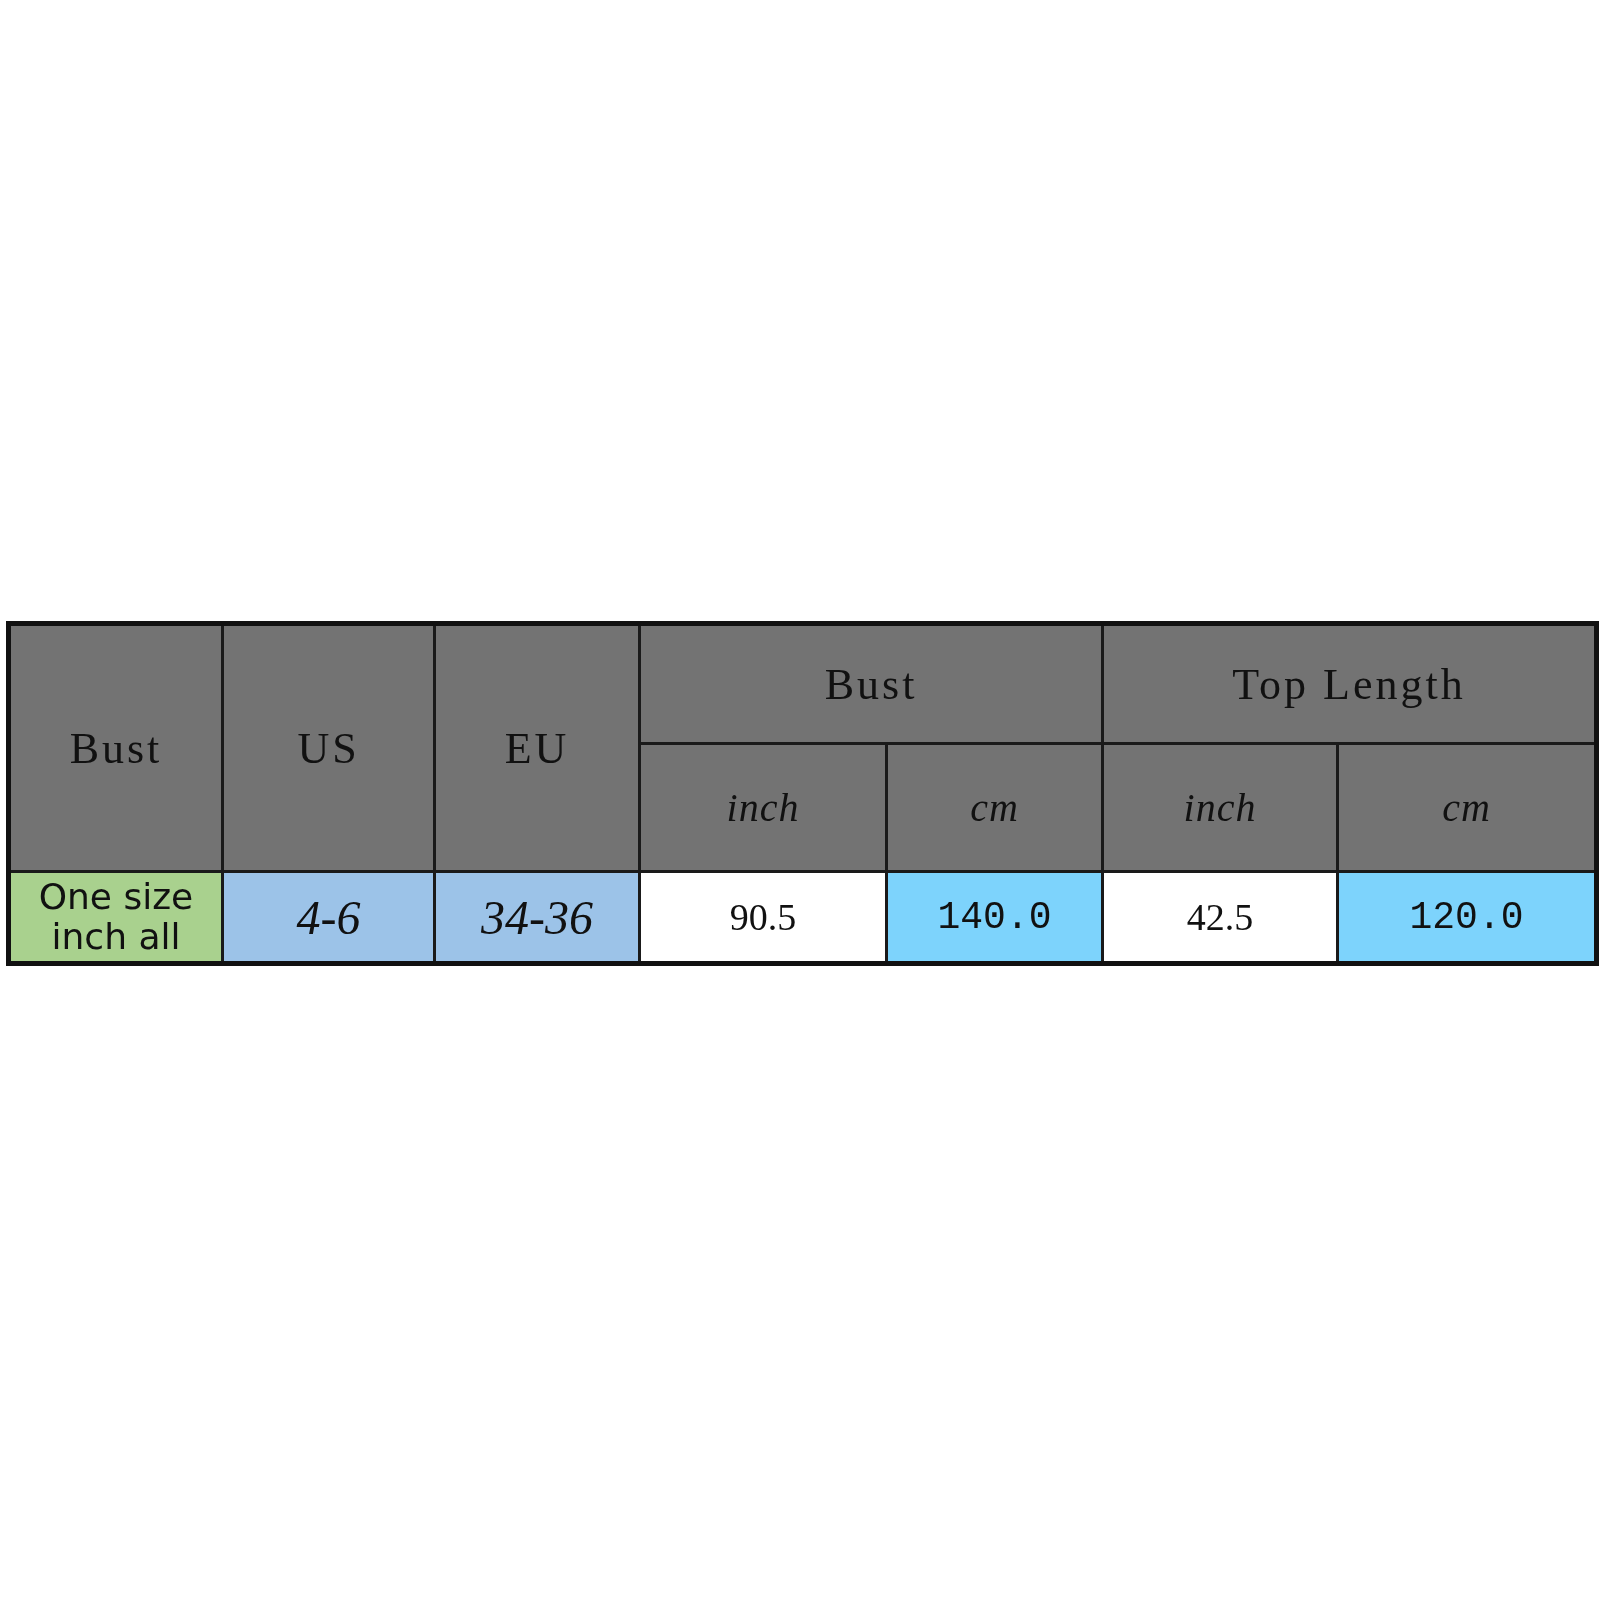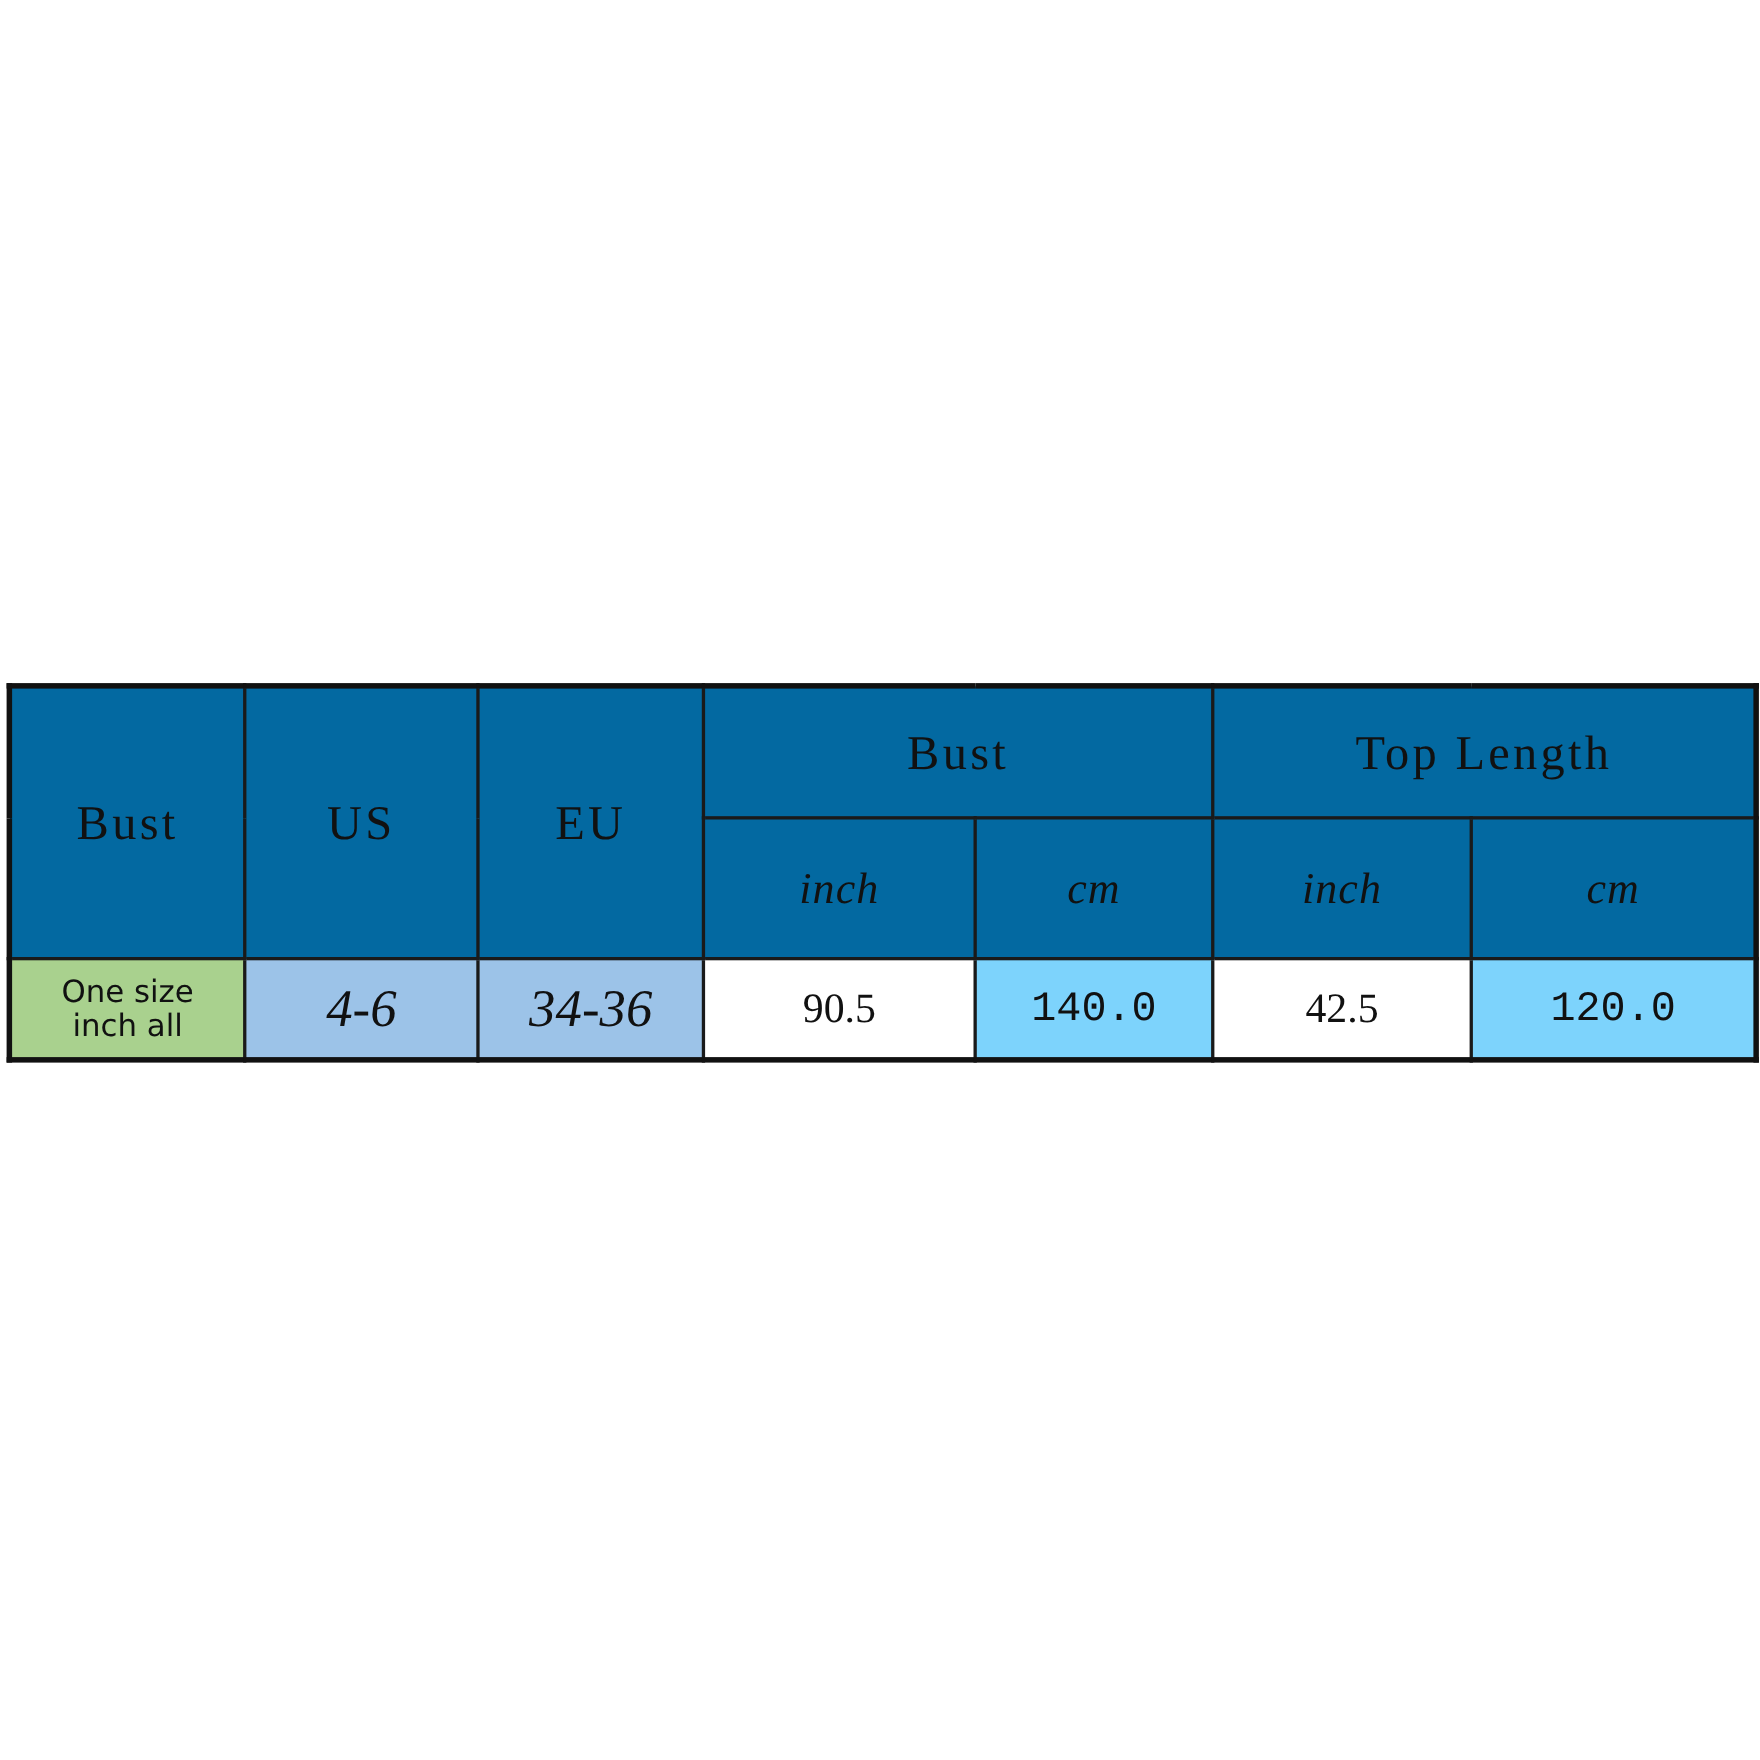--- a/index.html
+++ b/index.html
@@ -29,40 +29,40 @@
   #size-chart-table td,
   #size-chart-table th {
     border: 3px solid #1a1a1a;
     padding: 0;
     text-align: center;
     vertical-align: middle;
     font-weight: normal;
     color: #111111;
   }
   .hdr {
-    background: #0369a1;
+    background: #737373;
   }
   .hdr-main {
     font-family: "Liberation Serif", "DejaVu Serif", serif;
     font-size: 44px;
     letter-spacing: 3px;
     color: #171717;
   }
   .hdr-sub {
     font-family: "Liberation Serif", "DejaVu Serif", serif;
     font-size: 40px;
     font-style: italic;
     letter-spacing: 1px;
     color: #171717;
   }
   .cell-size {
     background: #a9d18e;
     font-family: "DejaVu Sans", "Liberation Sans", sans-serif;
     font-weight: bold;
-    font-size: 28px;
+    font-size: 36px;
     line-height: 1.12;
     color: #000000;
     margin-top: 40px;
   }
   .cell-intl {
     background: #9cc3e8;
     font-family: "Liberation Serif", "DejaVu Serif", serif;
     font-style: italic;
     font-weight: bold;
     font-size: 48px;

